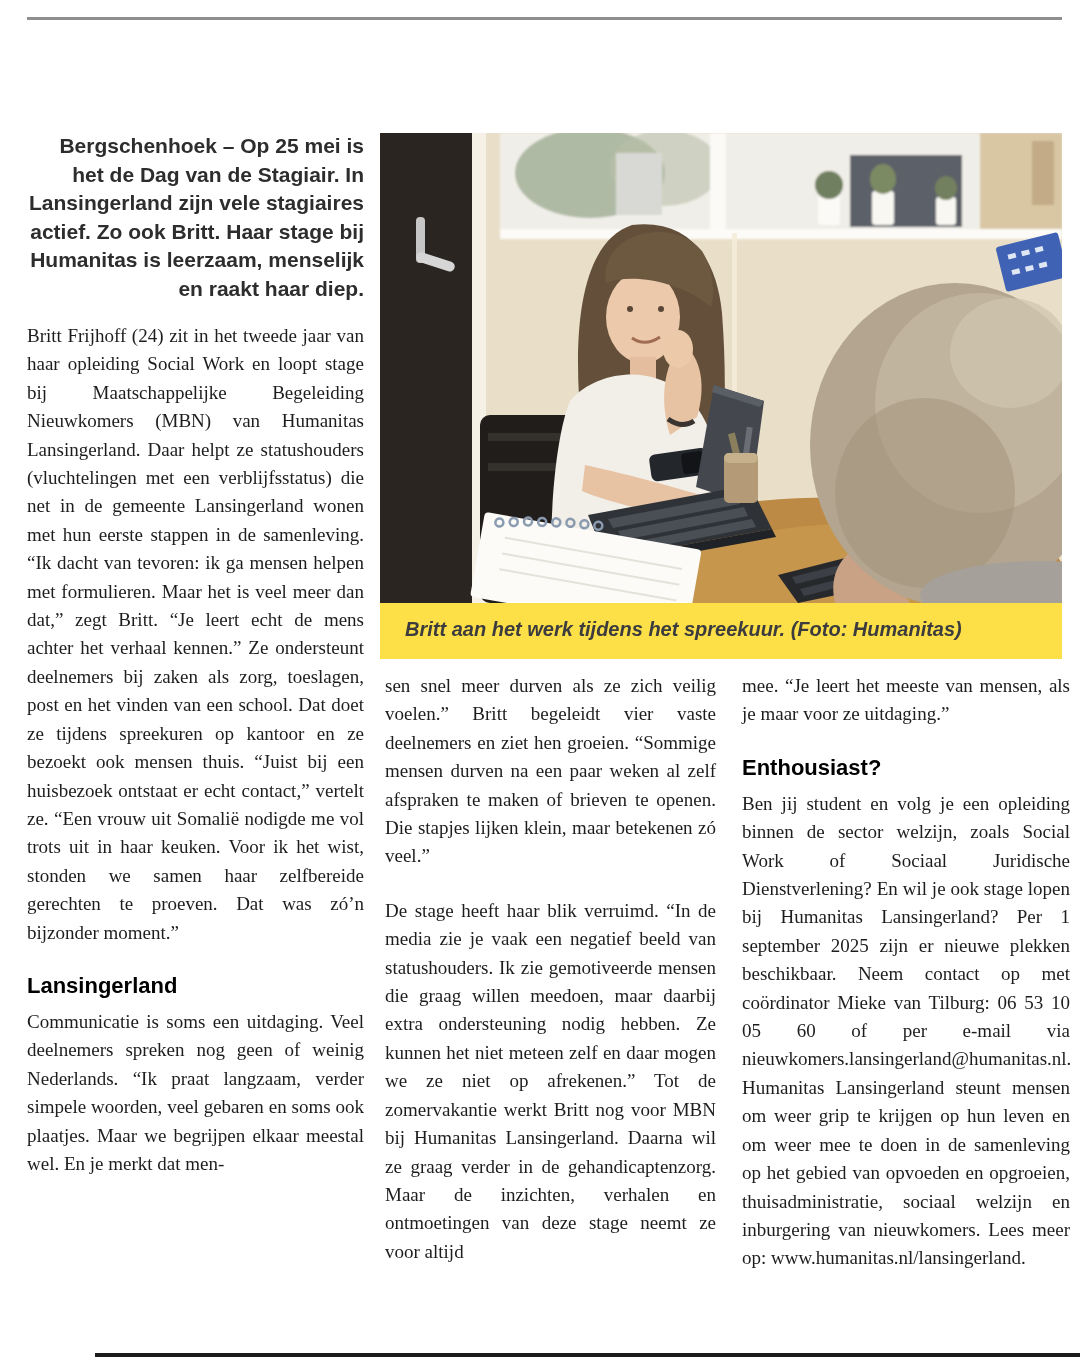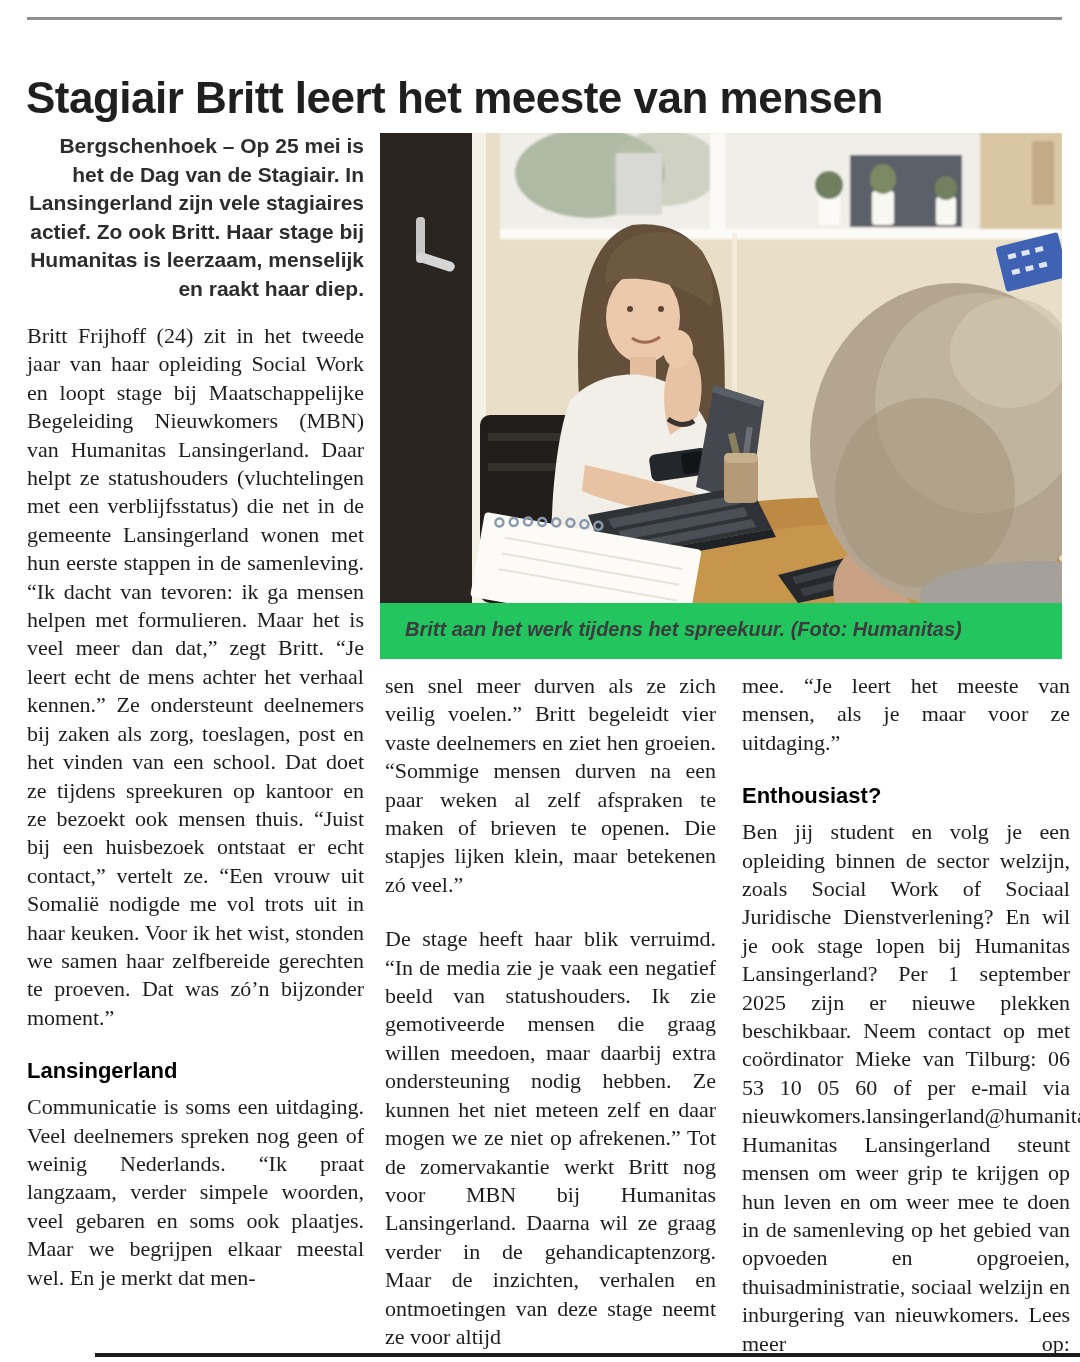--- a/index.html
+++ b/index.html
@@ -9,41 +9,40 @@
   .rule-bottom{position:absolute;left:95px;top:1353px;width:985px;height:4px;background:#1c1c1c;}
   .headline{position:absolute;left:26px;top:44px;width:1030px;
             font-size:44px;font-weight:bold;letter-spacing:-0.5px;color:#1f1f1f;}
   
   .col{position:absolute;color:#1d1d1d;}
   .col1{left:27px;top:132px;width:337px;}
   .col2{left:385px;top:672px;width:331px;}
   .col3{left:742px;top:672px;width:328px;}
   .intro{font-family:"Liberation Sans",sans-serif;font-weight:bold;
          font-size:21px;line-height:28.5px;color:#2d2d2d;margin:0 0 19px 0;text-align:right;}
-  .body-par{font-family:"Liberation Serif",serif;font-size:22px;line-height:28.4px;
+  .body-par{font-family:"Liberation Serif",serif;font-size:19px;line-height:28.4px;
             text-align:justify;margin:0 0 26px 0;color:#1d1d1d;}
   .body-par:last-child{margin-bottom:0;}
   .subhead{font-family:"Liberation Sans",sans-serif;font-weight:bold;font-size:22px;
            color:#000000;margin:24px 0 9px 0;}
   
   .photo{position:absolute;left:380px;top:133px;width:682px;height:470px;overflow:hidden;background:#e9dfc9;}
   .photo svg{display:block;}
-  .caption{position:absolute;left:380px;top:603px;width:682px;height:56px;background:#22c55e;
+  .caption{position:absolute;left:380px;top:603px;width:682px;height:56px;background:#fde047;
            box-sizing:border-box;padding:15px 0 0 25px;
            font-family:"Liberation Sans",sans-serif;font-style:italic;font-weight:bold;
            font-size:20px;color:#3c3c3e;}
 </style>
 </head>
 <body>
 
 <div id="page">
 
   <div class="rule-top"></div>
 
-  <h1 class="headline">Stagiair Britt leert het meeste van mensen</h1>
 
   <div class="col col1">
     <p class="intro">Bergschenhoek – Op 25 mei is het de Dag van de Stagiair. In Lansingerland zijn vele stagiaires actief. Zo ook Britt. Haar stage bij Humanitas is leerzaam, menselijk en raakt haar diep.</p>
     <p class="body-par">Britt Frijhoff (24) zit in het tweede jaar van haar opleiding Social Work en loopt stage bij Maatschappelijke Begeleiding Nieuwkomers (MBN) van Humanitas Lansingerland. Daar helpt ze statushouders (vluchtelingen met een verblijfsstatus) die net in de gemeente Lansingerland wonen met hun eerste stappen in de samenleving. “Ik dacht van tevoren: ik ga mensen helpen met formulieren. Maar het is veel meer dan dat,” zegt Britt. “Je leert echt de mens achter het verhaal kennen.” Ze ondersteunt deelnemers bij zaken als zorg, toeslagen, post en het vinden van een school. Dat doet ze tijdens spreekuren op kantoor en ze bezoekt ook mensen thuis. “Juist bij een huisbezoek ontstaat er echt contact,” vertelt ze. “Een vrouw uit Somalië nodigde me vol trots uit in haar keuken. Voor ik het wist, stonden we samen haar zelfbereide gerechten te proeven. Dat was zó’n bijzonder moment.”</p>
     <h2 class="subhead">Lansingerland</h2>
     <p class="body-par">Communicatie is soms een uitdaging. Veel deelnemers spreken nog geen of weinig Nederlands. “Ik praat langzaam, verder simpele woorden, veel gebaren en soms ook plaatjes. Maar we begrijpen elkaar meestal wel. En je merkt dat men-</p>
   </div>
 
   <div class="photo">
     <svg width="682" height="470" viewBox="0 0 682 470">

